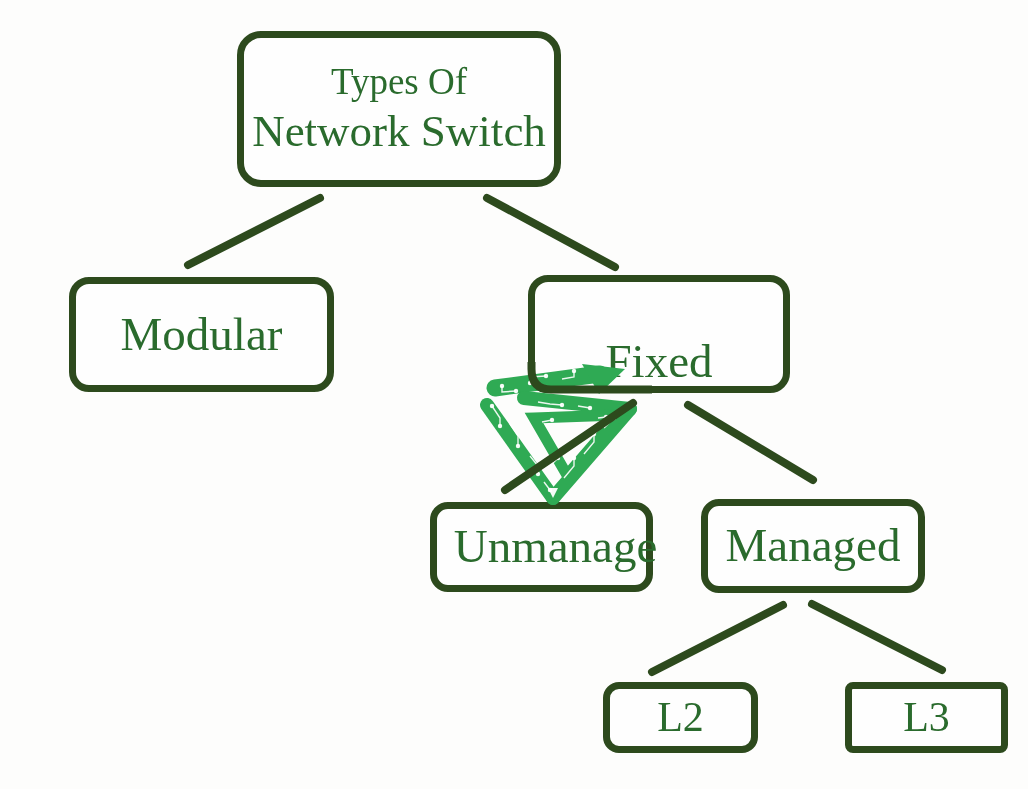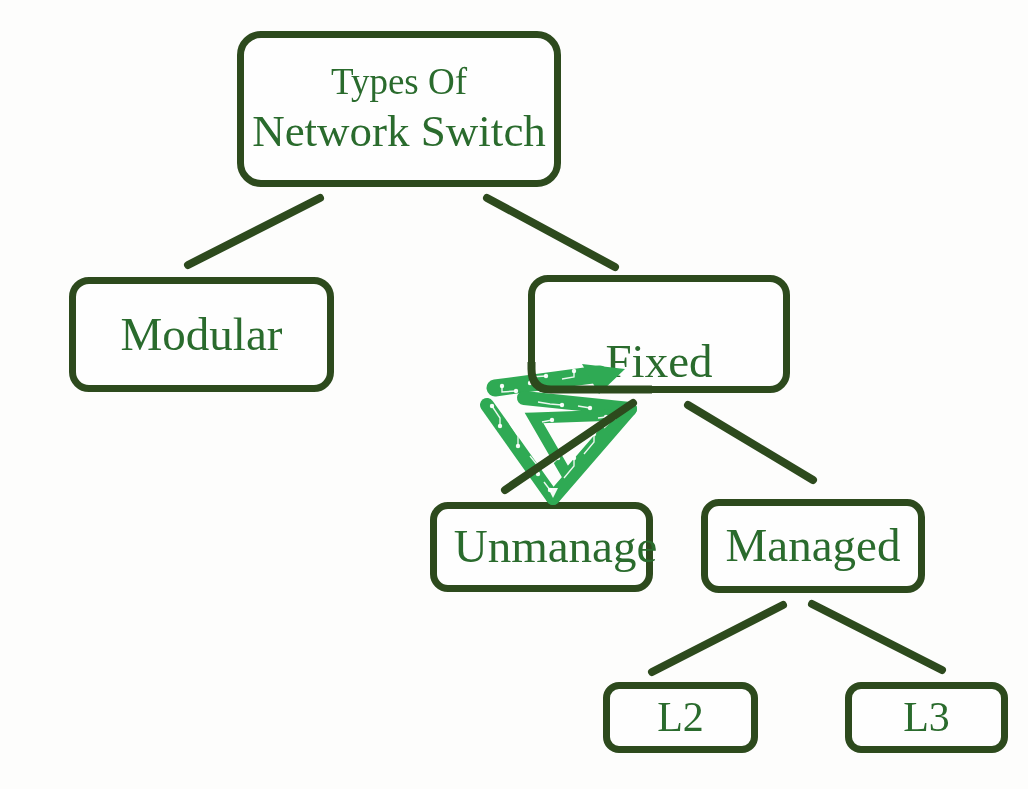--- a/index.html
+++ b/index.html
@@ -31,21 +31,21 @@
   }
   .node .lbl { white-space: nowrap; line-height: 1.05; }
   #node-root { left: 237px; top: 31px; width: 324px; height: 156px; border-radius: 24px; }
   #node-root .t1 { font-size: 37px; }
   #node-root .t2 { font-size: 45px; margin-top: 6px; }
   #node-modular   { left: 35px;  top: 277px; width: 265px; height: 115px; font-size: 47px; margin-left: 34px; }
   #node-fixed     { left: 528px; top: 275px; width: 262px; height: 118px; font-size: 47px; justify-content: flex-end; }
   #node-unmanaged { left: 430px; top: 502px; width: 223px; height: 90px;  font-size: 47px; border-radius: 18px; padding-left: 28px; }
   #node-managed   { left: 701px; top: 499px; width: 224px; height: 94px;  font-size: 47px; border-radius: 18px; }
   #node-l2        { left: 603px; top: 682px; width: 155px; height: 71px;  font-size: 42px; border-radius: 16px; }
-  #node-l3        { left: 845px; top: 682px; width: 163px; height: 71px;  border-radius: 16px; font-size: 42px; }
+  #node-l3        { left: 845px; top: 682px; width: 163px; height: 71px;  border-radius: 8px; font-size: 42px; }
   #overlay {
     position: absolute; left: 0; top: 0;
     width: 1028px; height: 789px;
     pointer-events: none;
     z-index: 5;
   }
   .edge {
     stroke: var(--outline);
     stroke-width: 8;
     stroke-linecap: round;

